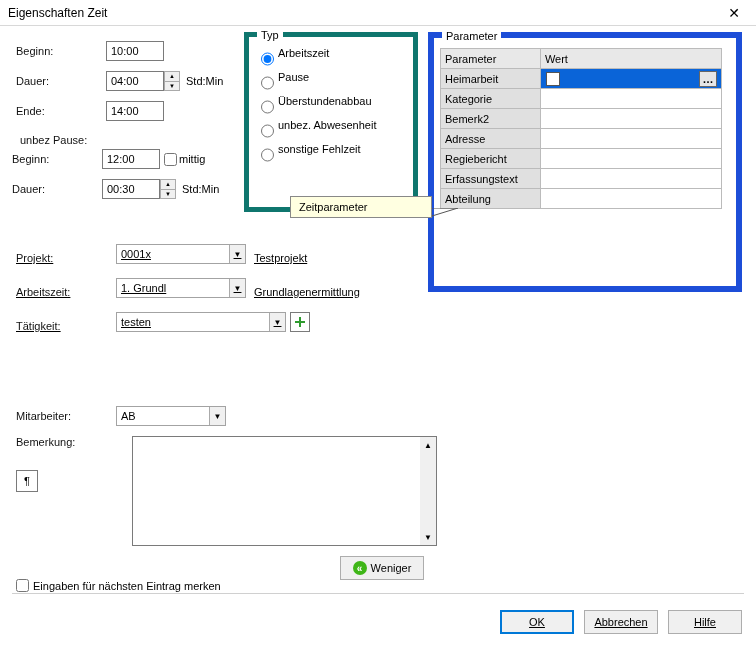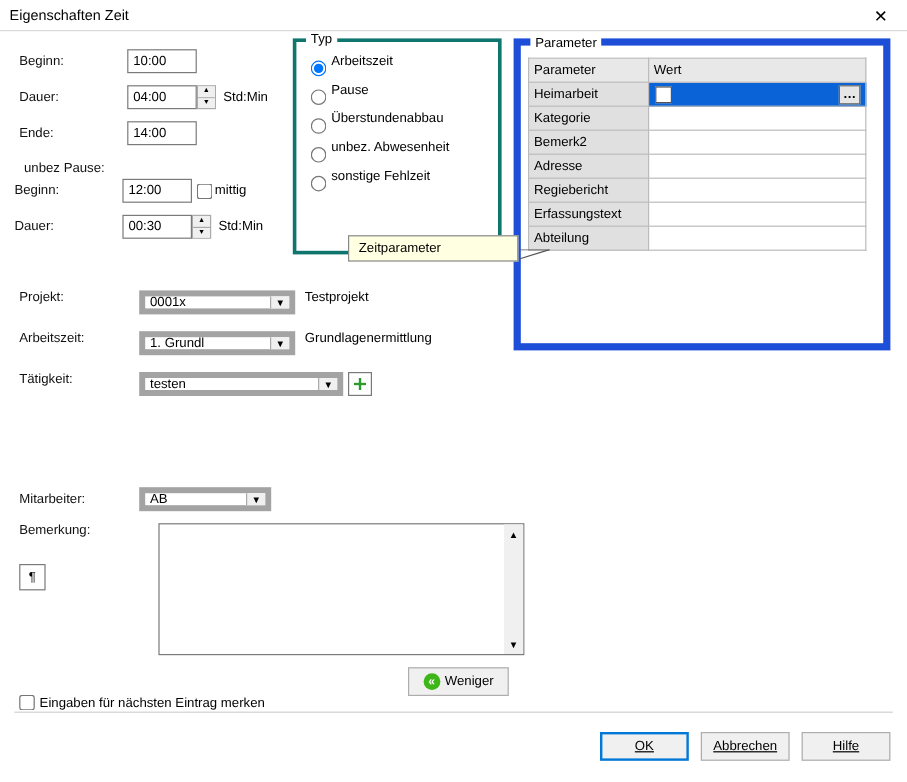--- a/index.html
+++ b/index.html
@@ -24,31 +24,31 @@
   .unit { margin-left: 6px; }
 
   
   .pause-group { position: absolute; left: 12px; top: 110px; width: 220px; padding-top: 12px; }
   .pause-group .legend { position: absolute; top: -2px; left: 8px; color: #111; }
 
   .mittig { display:flex; align-items:center; margin-left: 4px; }
   .mittig input { margin-right: 2px; }
 
   
-  .typ-group { position: absolute; left: 244px; top: 6px; width: 174px; height: 180px; border: 3px solid #0f766e; }
+  .typ-group { position: absolute; left: 244px; top: 6px; width: 174px; height: 180px; border: 5px solid #0f766e; }
   .typ-group .legend { position: absolute; top: -8px; left: 8px; background: #fff; padding: 0 4px; }
   .typ-group .opt { display: flex; height: 24px; padding-left: 12px; }
   .typ-group .opts { padding-top: 10px; }
   .typ-group input { margin-right: 4px; }
 
   
   .proj-block { position: absolute; left: 16px; top: 216px; width: 410px; }
-  .proj-row { display: flex; align-items: flex-start; margin-bottom: 12px; height: 22px; }
+  .proj-row { display: flex; align-items: flex-end; margin-bottom: 12px; height: 22px; text-decoration: underline; }
   .proj-row .lbl { width: 100px; }
-  .combo { display: flex; align-items: center; border: 5px solid #a3a3a3; height: 20px; background: #fff; }
+  .combo { display: flex; align-items: center; border: 1px solid #a3a3a3; height: 20px; background: #fff; }
   .combo.small { width: 130px; }
   .combo.wide  { width: 170px; }
   .combo .text { flex: 1; padding: 0 4px; }
   .combo .btn { width: 16px; height: 100%; border-left: 1px solid #aaa; background: #f0f0f0; display:flex; align-items:center; justify-content:center; font-size:8px; cursor:pointer;}
 
   .emp-row { position: absolute; left: 16px; top: 380px; display:flex; align-items:center; }
   .emp-row .lbl { width: 100px; }
 
   .bem-row { position: absolute; left: 16px; top: 410px; width: 410px; }
   .bem-row .lbl { width: 100px; display:block; }

